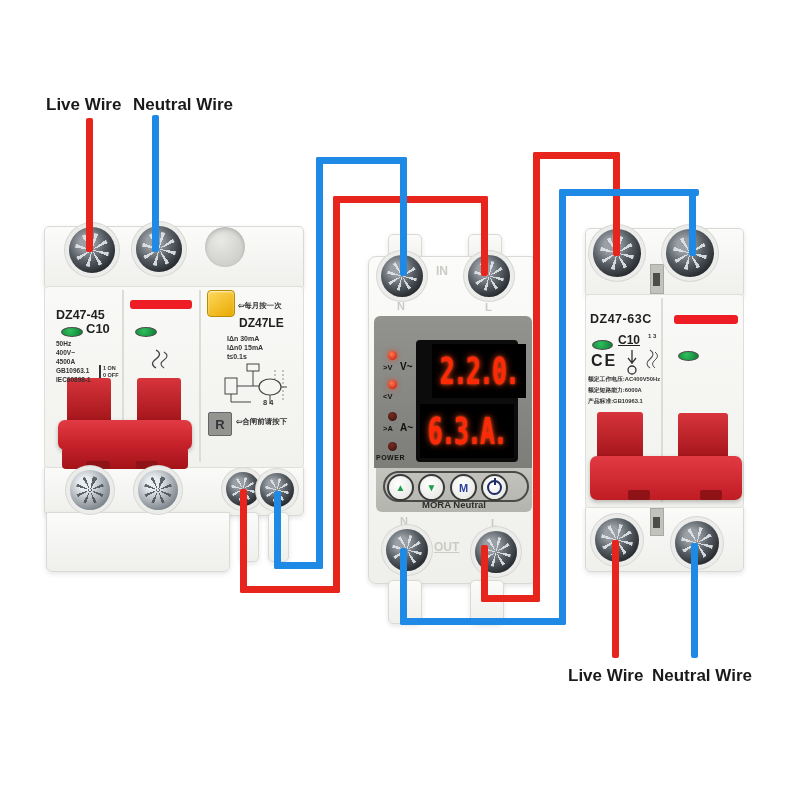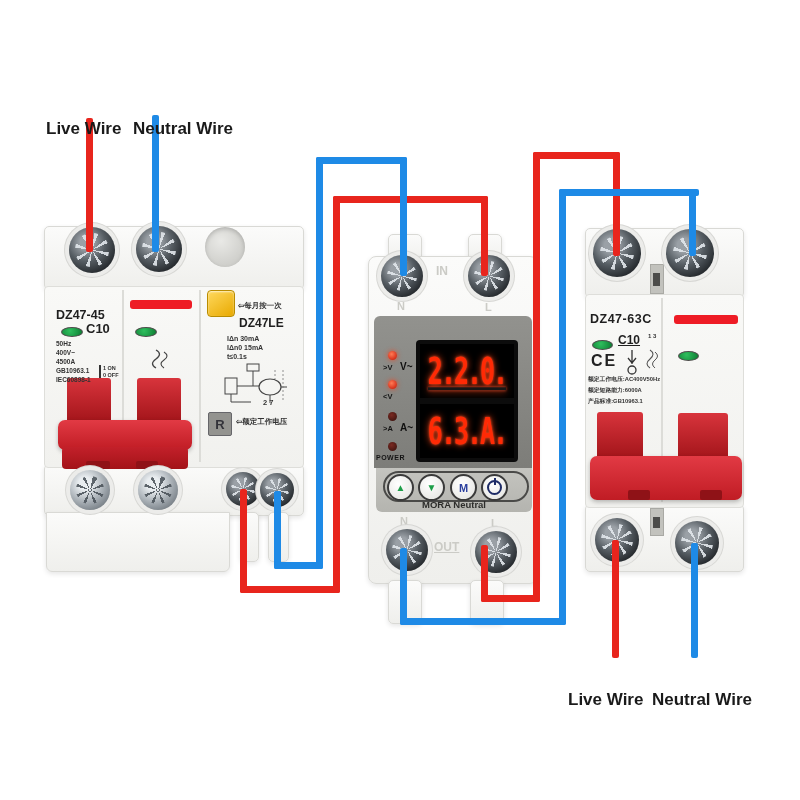--- a/index.html
+++ b/index.html
@@ -1,21 +1,21 @@
 <!DOCTYPE html>
 <html style="--live-wire: #e8251d; --neutral-wire: #1e8ae6; --handle-red: #c82028; --indicator-stripe: #ee1c25; --display-digits: #ff2a05; --button-green: #1d9e48; --button-blue: #2b3f9e; --test-button-yellow: #f5c21a; --status-led-green: #12913e;"><head>
 <meta charset="utf-8">
 <title></title>
 <style>
   html,body{margin:0;padding:0;background:#fff;}
   .stage{position:relative;width:800px;height:800px;background:#fff;overflow:hidden;
          font-family:"Liberation Sans",sans-serif;color:#161616;}
 
   
-  .wire-label{position:absolute;font-size:17px;font-weight:600;color:#1a1a1a;white-space:nowrap;z-index:60;margin-top:24px;}
+  .wire-label{position:absolute;font-size:17px;font-weight:600;color:#1a1a1a;white-space:nowrap;z-index:60;}
 
   
   .wire{position:absolute;z-index:50;border-radius:2px;}
   .w-live{background:var(--live-wire,#e8251d);}
   .w-neutral{background:var(--neutral-wire,#1e8ae6);}
 
   
   .shell{position:absolute;background:linear-gradient(180deg,#fbfbfa,#efefec);
          border:1px solid #d9d9d5;border-radius:5px;box-shadow:0 2px 5px rgba(0,0,0,.10);z-index:10;}
   .panel{position:absolute;background:linear-gradient(180deg,#f9f9f7,#f1f1ee);
@@ -133,24 +133,24 @@
     <div class="tiny" style="left:227px;top:334px;font-size:7px;">IΔn 30mA</div>
     <div class="tiny" style="left:227px;top:343px;font-size:7px;">IΔn0 15mA</div>
     <div class="tiny" style="left:227px;top:352px;font-size:7px;">t≤0.1s</div>
     <svg class="sketch" style="left:223px;top:362px;" width="66" height="44" viewBox="0 0 66 44">
       <rect x="2" y="16" width="12" height="16" fill="none" stroke="#444" stroke-width="1"></rect>
       <rect x="24" y="2" width="12" height="7" fill="none" stroke="#444" stroke-width="1"></rect>
       <ellipse cx="47" cy="25" rx="11" ry="8" fill="none" stroke="#444" stroke-width="1.2"></ellipse>
       <path d="M14 24 h22 M30 9 v15 M58 25 h6 M8 32 v8 h20 M47 33 v8" fill="none" stroke="#444" stroke-width="1"></path>
       <path d="M60 8 v30 M52 8 v9" fill="none" stroke="#777" stroke-width="0.8" stroke-dasharray="2 2"></path>
     </svg>
-    <div class="tiny" style="left:263px;top:398px;font-size:7.5px;">2 7</div>
+    <div class="tiny" style="left:263px;top:398px;font-size:7.5px;">8 4</div>
     <div class="r-logo" style="left:208px;top:412px;width:22px;height:22px;">R</div>
     <div class="tiny cn" style="left:236px;top:417px;font-size:7.5px;">
-      <span>⇦</span><span>额定工作电压</span>
+      <span>⇦</span><span>合闸前请按下</span>
     </div>
 
     <div class="handle-stem" style="left:67px;top:378px;width:44px;height:48px;"></div>
     <div class="handle-stem" style="left:137px;top:378px;width:44px;height:48px;"></div>
     <div class="handle-bar" style="left:58px;top:420px;width:134px;height:30px;"></div>
     <div class="handle-low" style="left:62px;top:447px;width:126px;height:22px;"></div>
     <div class="notch" style="left:86px;top:461px;width:24px;height:8px;"></div>
     <div class="notch" style="left:136px;top:461px;width:22px;height:8px;"></div>
 
     <div class="screw silver" style="left:70px;top:470px;width:40px;height:40px;"></div>
@@ -167,21 +167,21 @@
     <div class="shell" style="left:470px;top:580px;width:32px;height:42px;"></div>
 
     <div class="emboss" style="left:436px;top:264px;font-size:12px;">IN</div>
     <div class="screw" style="left:381px;top:255px;width:42px;height:42px;"></div>
     <div class="screw" style="left:468px;top:255px;width:42px;height:42px;"></div>
     <div class="emboss" style="left:397px;top:300px;font-size:11px;">N</div>
     <div class="emboss" style="left:485px;top:301px;font-size:11px;">L</div>
 
     <div class="face-up" style="left:374px;top:316px;width:158px;height:152px;"></div>
     <div class="bezel" style="left:416px;top:340px;width:102px;height:122px;"></div>
-    <div class="disp" style="left:420px;top:344px;width:94px;height:54px;text-decoration:underline;">
+    <div class="disp" style="left:432px;top:344px;width:94px;height:54px;">
       <span class="digits">2.2.0.</span>
     </div>
     <div class="disp" style="left:420px;top:404px;width:94px;height:54px;">
       <span class="digits">6.3.A.</span>
     </div>
 
     <div class="led on" style="left:388px;top:351px;"></div>
     <div class="ind-label" style="left:383px;top:363px;">&gt;V</div>
     <div class="unit" style="left:400px;top:361px;">V~</div>
     <div class="led on" style="left:388px;top:380px;"></div>

